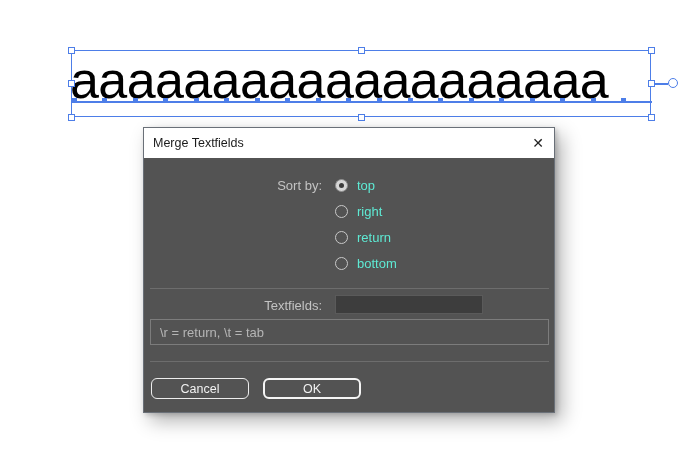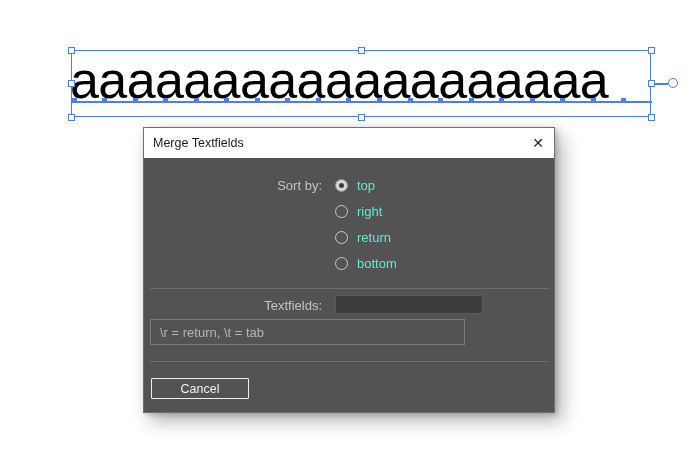--- a/index.html
+++ b/index.html
@@ -63,26 +63,26 @@
   .radio-label{margin-left:9px;font-size:13px;color:#5eead4;}
   .divider{position:absolute;left:6px;width:399px;height:1px;background:#6d6d6d;}
   .div-1{top:160px;} .div-2{top:233px;}
   .sep-input{
     position:absolute;left:191px;top:167px;width:148px;height:19px;
     background:#3d3d3d;border:1px solid #5a5a5a;box-sizing:border-box;
     color:#dddddd;font-size:12px;padding:0 4px;outline:none;
     font-family:"Liberation Sans",sans-serif;
   }
   .hint-box{
-    position:absolute;left:6px;top:191px;width:315px;height:26px;
+    position:absolute;left:6px;top:191px;width:399px;height:26px;
     border:1px solid #7c7c7c;box-sizing:border-box;display:flex;align-items:center;
   }
   .hint-text{margin-left:9px;font-size:13px;color:#b5b5b5;}
   .btn{
-    position:absolute;top:250px;width:98px;height:21px;border-radius:1px;
+    position:absolute;top:250px;width:98px;height:21px;border-radius:6px;
     background:transparent;color:#f2f2f2;font-size:12.5px;text-align:center;
     box-sizing:border-box;display:flex;align-items:center;justify-content:center;
     font-family:"Liberation Sans",sans-serif;cursor:default;
   }
   .btn-cancel{left:7px;border:1.5px solid #ededed;}
   .btn-ok{left:119px;border:2px solid #f5f5f5;}
 </style>
 </head>
 <body>
 
@@ -171,13 +171,14 @@
   <span class="form-label lbl-sep">Textfields:</span>
   <input class="sep-input" type="text" value="" style="">
 
   <div class="hint-box">
     <span class="hint-text">\r = return, \t = tab</span>
   </div>
 
   <div class="divider div-2"></div>
 
   <div class="btn btn-cancel">Cancel</div>
+  <div class="btn btn-ok">OK</div>
 </div>
 
 </body></html>

